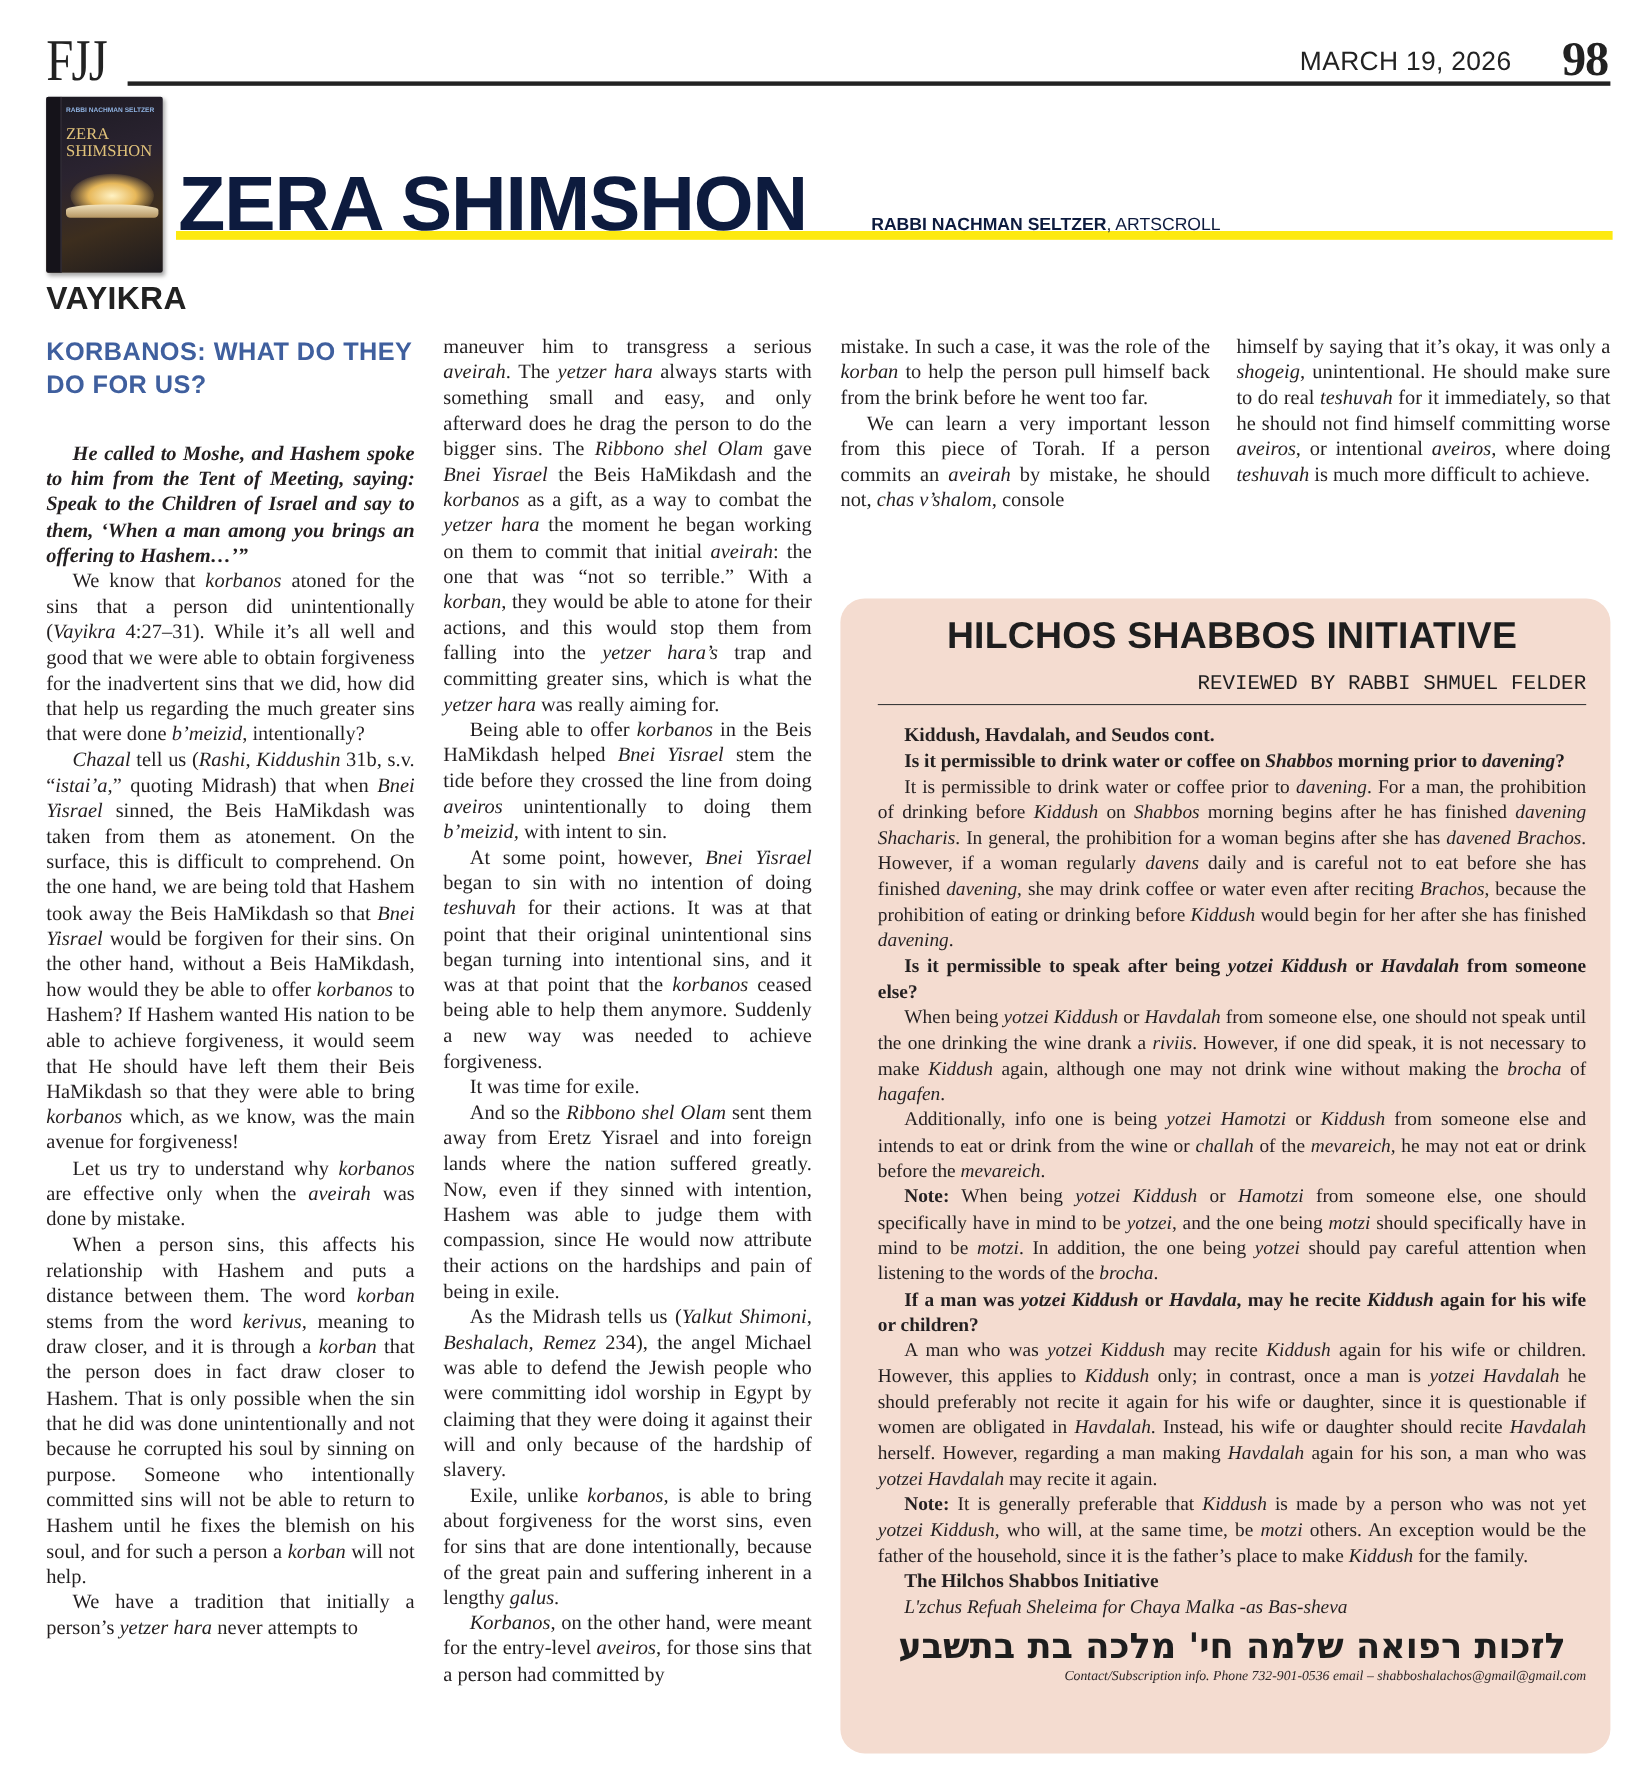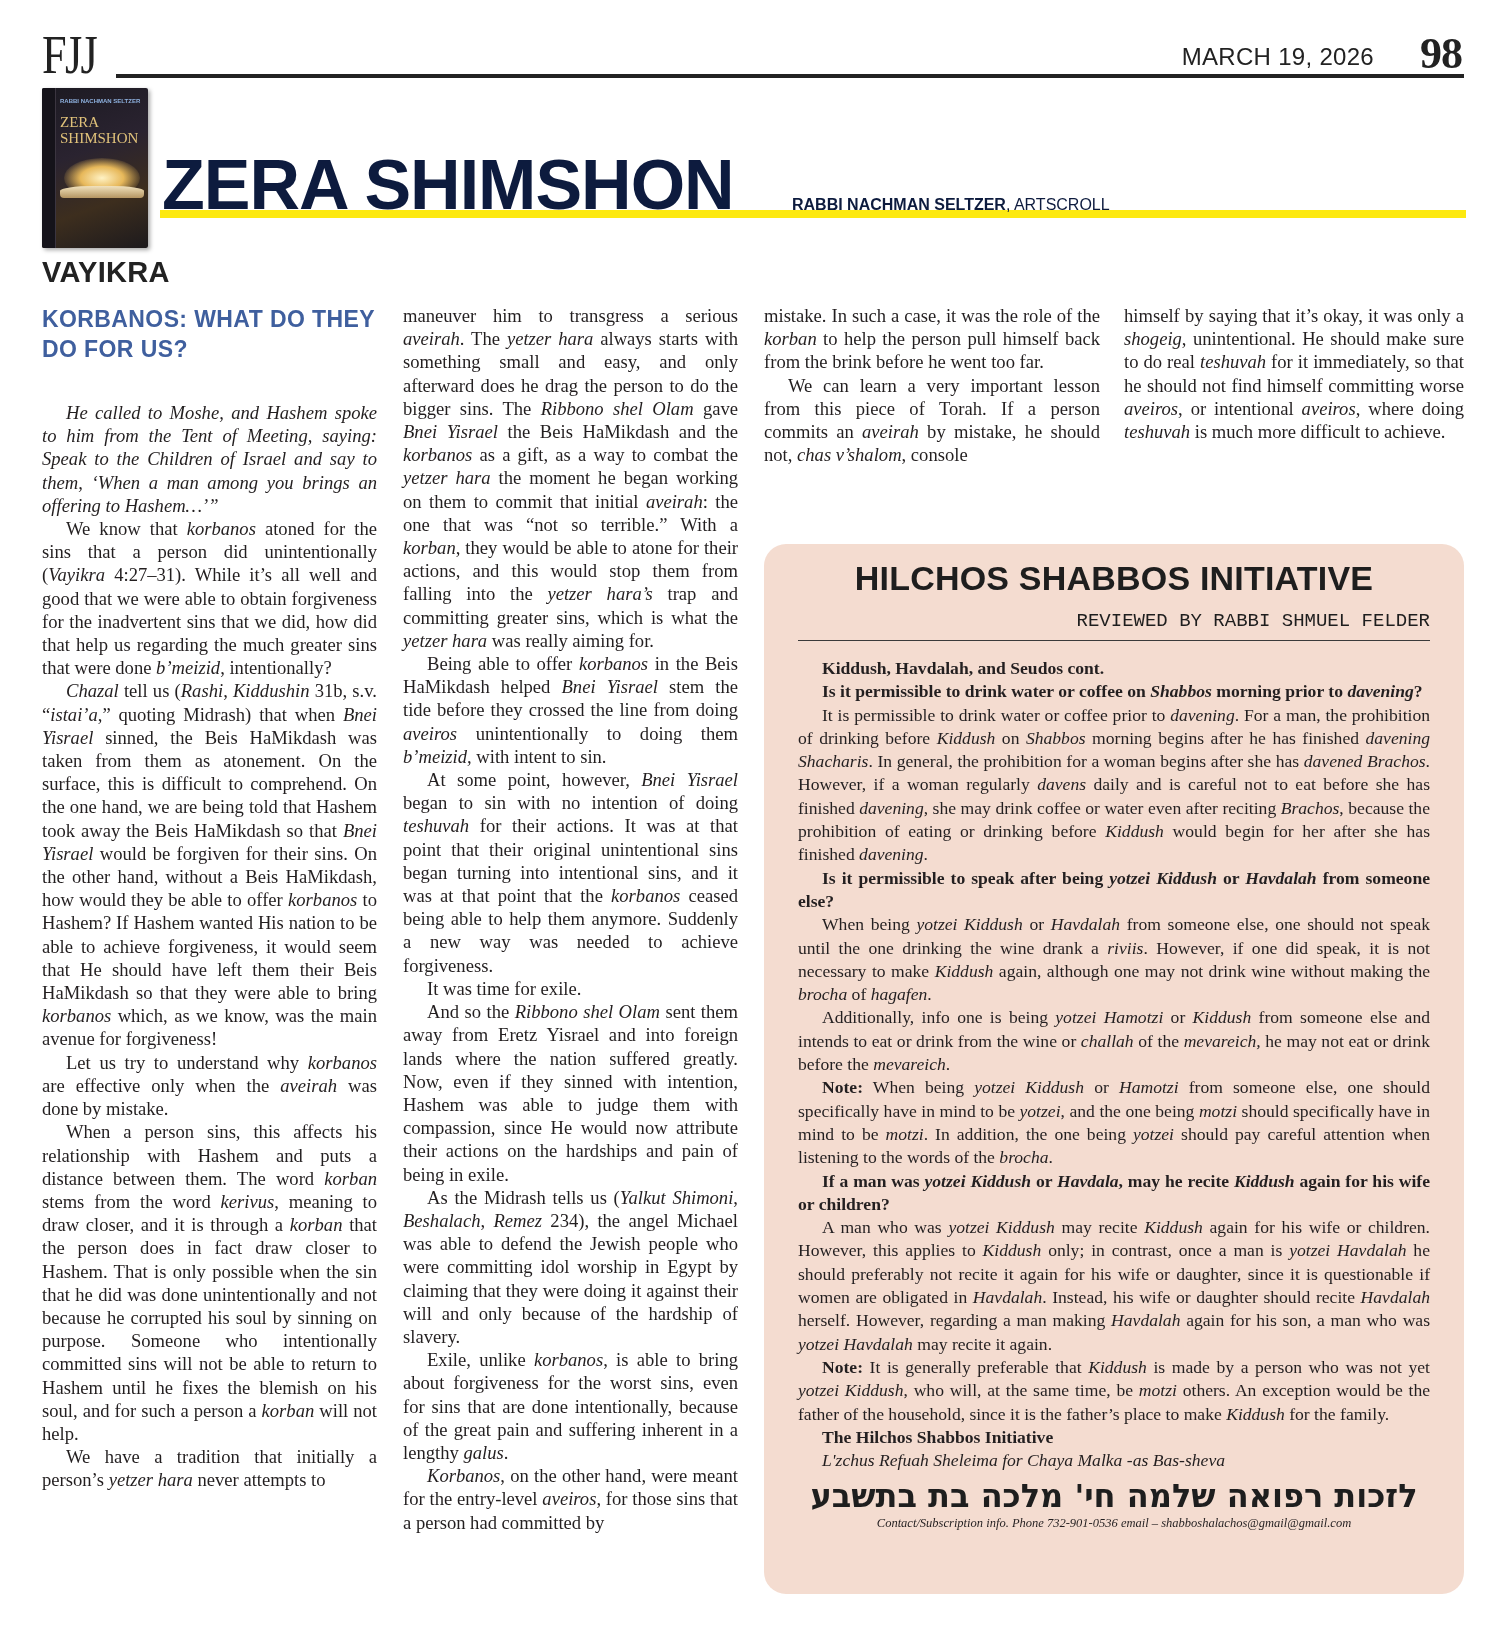--- a/index.html
+++ b/index.html
@@ -33,31 +33,31 @@
     
     .col { position: absolute; top: 304px; width: 335px; font-size: 18.6px; line-height: 23.2px; text-align: justify; hyphens: manual; color: #231f20; }
     .col1 { left: 42px; }
     .col2 { left: 403px; }
     .col3 { left: 764px; width: 336px; }
     .col4 { left: 1124px; width: 340px; }
     .col p { text-indent: 24px; }
     .col p.noindent { text-indent: 0; }
     .col i { font-style: italic; }
     .headline { font-family: "Liberation Sans", sans-serif; font-weight: bold; font-size: 23px; line-height: 30px; color: #3f5f9e; letter-spacing: 0.4px; margin: 0 0 10px 0; text-align: left; }
-    .lead { font-weight: normal; font-style: italic; margin-top: 37px; }
+    .lead { font-weight: bold; font-style: italic; margin-top: 37px; }
 
     
-    .hsi { position: absolute; left: 764px; top: 544px; width: 700px; height: 1050px; background: #f4dcd0; border-radius: 22px; padding: 14px 34px 0 34px; }
+    .hsi { position: absolute; left: 764px; top: 544px; width: 700px; height: 1050px; background: #f4dcd0; border-radius: 22px; padding: 14px 22px 0 34px; }
     .hsi-title { font-family: "Liberation Sans", sans-serif; font-weight: bold; font-size: 34px; line-height: 40px; text-align: center; color: #1e1e1e; letter-spacing: 0.2px; }
     .hsi-sub { font-family: Liberation Mono, monospace; font-size: 19px; line-height: 26px; color: #1e1e1e; margin-top: 10px; padding-bottom: 6px; border-bottom: 1.5px solid #3a3a3a; text-align: right; }
     .hsi-body { font-family: "Liberation Serif", serif; font-size: 17.6px; line-height: 23.3px; text-align: justify; color: #231f20; margin-top: 16px; }
     .hsi-body p { text-indent: 24px; }
     .hsi-body b { font-weight: bold; }
     .hsi-hebrew { font-family: "DejaVu Sans", sans-serif; font-weight: bold; font-size: 32px; line-height: 40px; text-align: center; margin-top: 4px; color: #1e1e1e; }
-    .hsi-contact { font-style: italic; font-size: 12.5px; text-align: center; margin-top: 0; color: #231f20; }
+    .hsi-contact { font-style: italic; font-size: 12.5px; text-align: right; margin-top: 0; color: #231f20; }
   </style>
 </head>
 <body>
 
 <header class="masthead">
   <div class="logo">FJJ</div>
   <div class="rule"></div>
   <div class="date">MARCH 19, 2026</div>
   <div class="pageno">98</div>
 </header>

